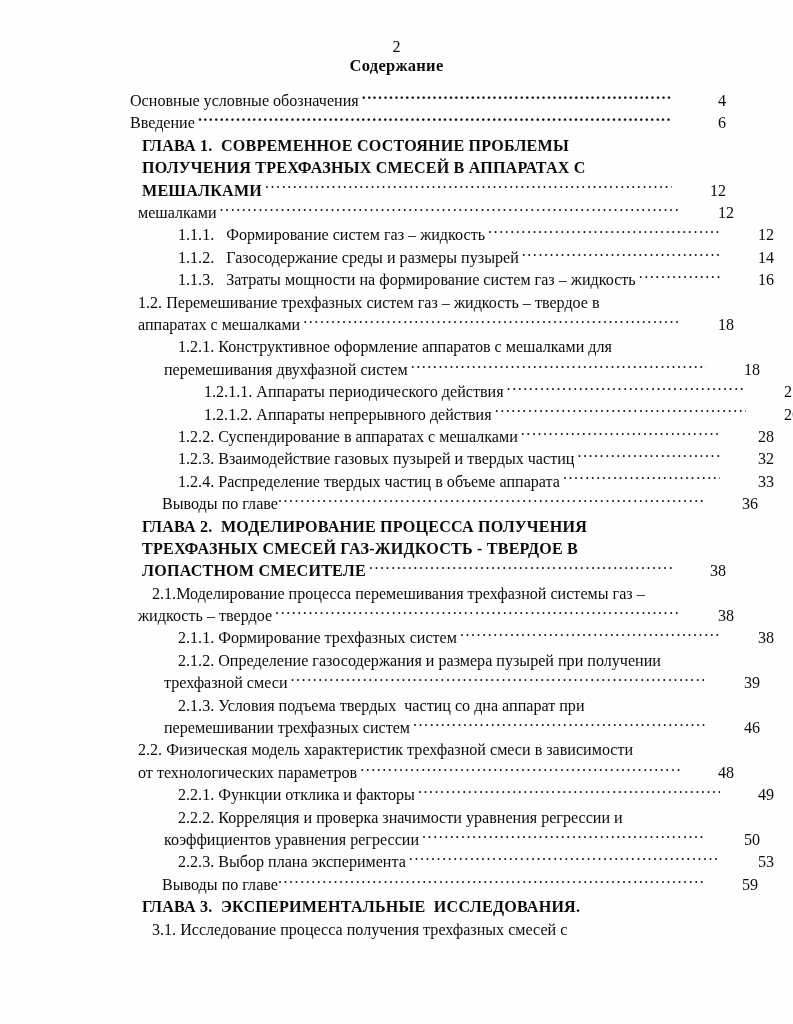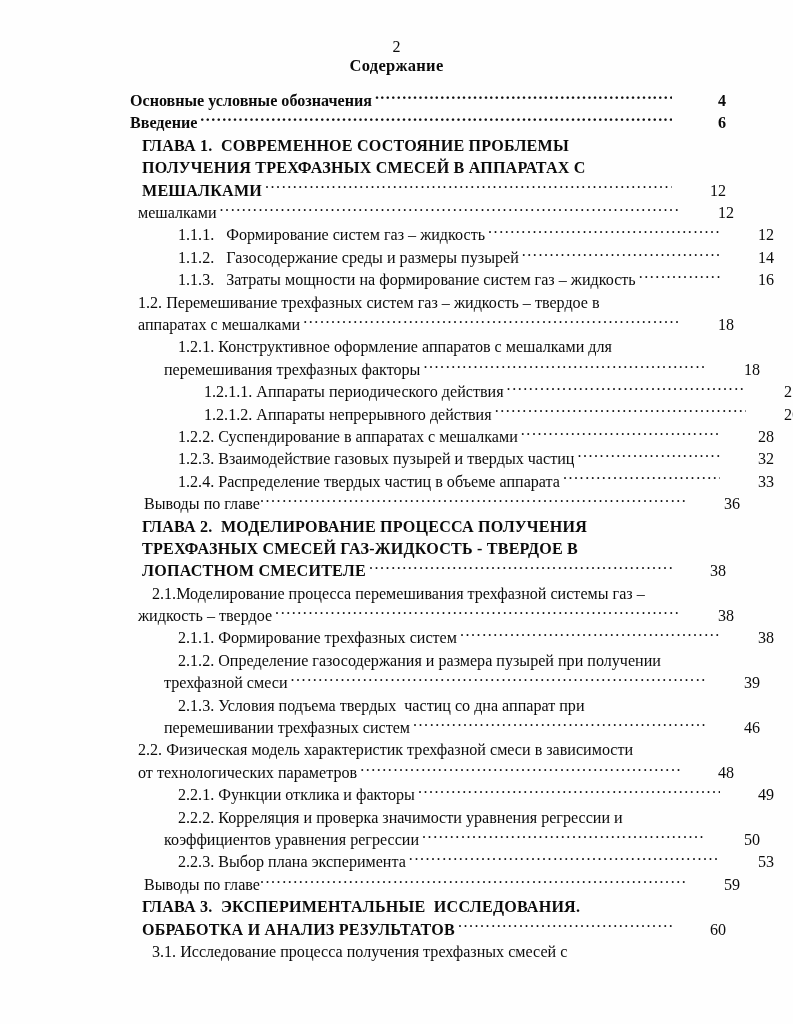--- a/index.html
+++ b/index.html
@@ -89,38 +89,38 @@
     font-size: 16.1px;
   }
   .row.nopg .pg { visibility: hidden; }
   .row.noleader .leader { visibility: hidden; }
 
   
   .row.tight .leader { margin-left: 0; }
 
   
   .row.bold .txt,
-  .row.bold .pg { font-weight: bold; }
+  .row.bold .pg { font-weight: normal; }
   .row.bold .leader::before { font-weight: bold; letter-spacing: 1.45px; }
 
   .row.caps .txt {
     font-weight: bold;
     letter-spacing: 0.2px;
     margin-left: 12px;
   }
 
   
   .lvl-0 { margin-left: 0px; }
   .lvl-1 { margin-left: 0px; }      
   .lvl-2 { margin-left: 22px; }     
   .lvl-2c { margin-left: 8px; }     
   .lvl-3 { margin-left: 48px; }     
   .lvl-3c { margin-left: 34px; }    
   .lvl-4 { margin-left: 74px; }     
-  .lvl-concl { margin-left: 14px; }
+  .lvl-concl { margin-left: 32px; }
 </style>
 </head>
 <body>
 
 <div class="page">
 
   <div class="folio">2</div>
 
   <div class="doc-title">Содержание</div>
 
@@ -179,21 +179,21 @@
         <span class="txt">аппаратах с мешалками</span>
         <span class="leader"></span>
         <span class="pg">18</span>
       </div>
       <div class="row lvl-3 noleader nopg">
         <span class="txt">1.2.1. Конструктивное оформление аппаратов с мешалками для</span>
         <span class="leader"></span>
         <span class="pg"></span>
       </div>
       <div class="row lvl-3c">
-        <span class="txt">перемешивания трехфазных факторы</span>
+        <span class="txt">перемешивания двухфазной систем</span>
         <span class="leader"></span>
         <span class="pg">18</span>
       </div>
       <div class="row lvl-4">
         <span class="txt">1.2.1.1. Аппараты периодического действия</span>
         <span class="leader"></span>
         <span class="pg">21</span>
       </div>
       <div class="row lvl-4">
         <span class="txt">1.2.1.2. Аппараты непрерывного действия</span>
@@ -303,25 +303,20 @@
       <div class="row lvl-concl tight">
         <span class="txt">Выводы по главе</span>
         <span class="leader"></span>
         <span class="pg">59</span>
       </div>
       <div class="row lvl-0 caps noleader nopg">
         <span class="txt">ГЛАВА 3.  ЭКСПЕРИМЕНТАЛЬНЫЕ  ИССЛЕДОВАНИЯ.</span>
         <span class="leader"></span>
         <span class="pg"></span>
       </div>
-      <div class="row lvl-1 caps">
-        <span class="txt">ОБРАБОТКА И АНАЛИЗ РЕЗУЛЬТАТОВ</span>
-        <span class="leader"></span>
-        <span class="pg">60</span>
-      </div>
       <div class="row lvl-2 noleader nopg">
         <span class="txt">3.1. Исследование процесса получения трехфазных смесей с</span>
         <span class="leader"></span>
         <span class="pg"></span>
       </div>
     </div>
 
 </div>
 
 </body></html>

